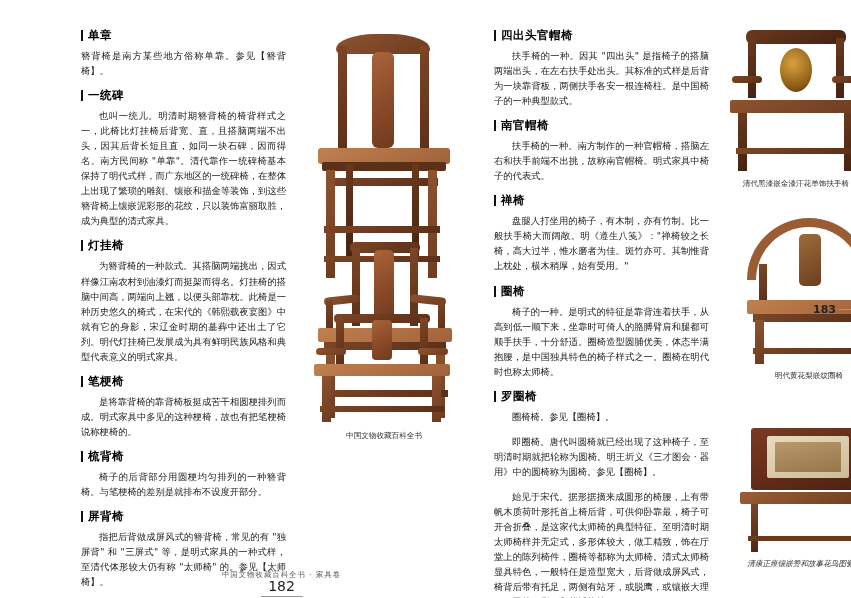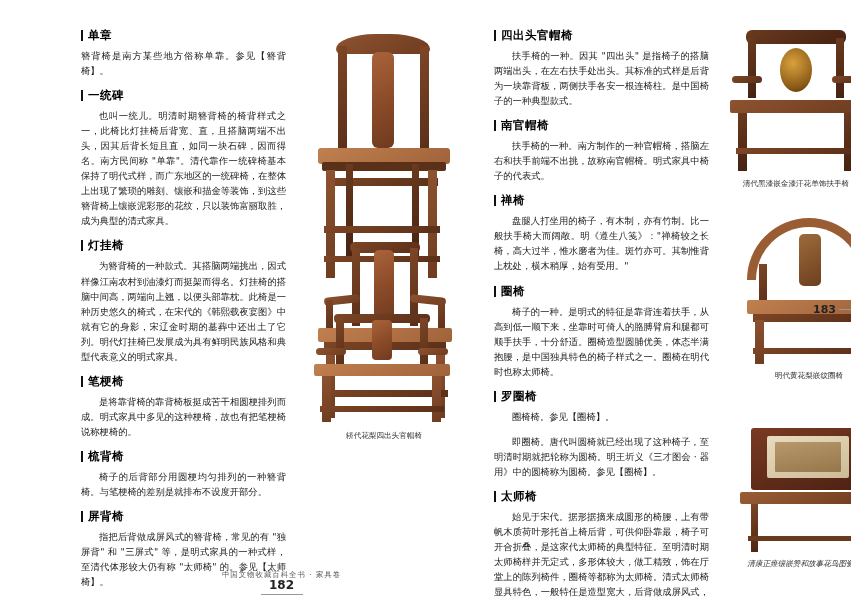--- a/index.html
+++ b/index.html
@@ -112,22 +112,22 @@
     font-size: 7.4px;
     color: #5a5a5a;
     letter-spacing: 1px;
   }
   .folio-left {
     position: absolute;
     left: 150px;
     top: 578px;
     width: 215px;
     text-align: center;
-    font-size: 12px;
-    font-weight: bold;
+    font-size: 14px;
+    font-weight: normal;
     color: #222;
   }
   .folio-left .rule {
     display: block;
     width: 42px;
     height: 1px;
     background: #999;
     margin: 2px auto 0 auto;
   }
   .folio-right {
@@ -347,21 +347,21 @@
         <div class="postL wood-c"></div>
         <div class="postR wood-c"></div>
         <div class="splat wood-a"></div>
         <div class="armL wood-b"></div>
         <div class="armR wood-b"></div>
         <div class="seat wood-lt"></div>
         <div class="legFL wood-b"></div>
         <div class="legFR wood-b"></div>
         <div class="str1 wood-c"></div>
       </div>
-      <div class="figcap">轿代花梨四出头官帽椅</div>
+      <div class="figcap">中国文物收藏百科全书</div>
     </div>
 
   </div>
 
   <div class="col-right-text">
 
     <div>
       <div class="heading">
           <span class="bar"></span>
           <span>四出头官帽椅</span>
@@ -399,24 +399,20 @@
           <span>罗圈椅</span>
         </div>
       <p class="para indent">圈椅椅。参见【圈椅】。</p>
     </div>
 
     <div>
       <p class="para indent">即圈椅。唐代叫圆椅就已经出现了这种椅子，至明清时期就把轮称为圆椅。明王圻义《三才图会 · 器用》中的圆椅称为圆椅。参见【圈椅】。</p>
     </div>
 
     <div>
-      <div class="heading">
-          <span class="bar"></span>
-          <span>太师椅</span>
-        </div>
       <p class="para indent">始见于宋代。据形据摘来成圆形的椅腰，上有带帆木质荷叶形托首上椅后背，可供仰卧靠最，椅子可开合折叠，是这家代太师椅的典型特征。至明清时期太师椅样并无定式，多形体较大，做工精致，饰在厅堂上的陈列椅件，圈椅等都称为太师椅。清式太师椅显具特色，一般特任是造型宽大，后背做成屏风式，椅背后带有托足，两侧有站牙，或脱鹰，或镶嵌大理石，玉片，彩画和紫褫片等。</p>
     </div>
 
   </div>
 
   <div class="col-right-img">
 
     <div class="figure" style="left:4px; top:8px; width:136px;">
       <div class="fimg art f4">
         <div class="crest wood-d"></div>

